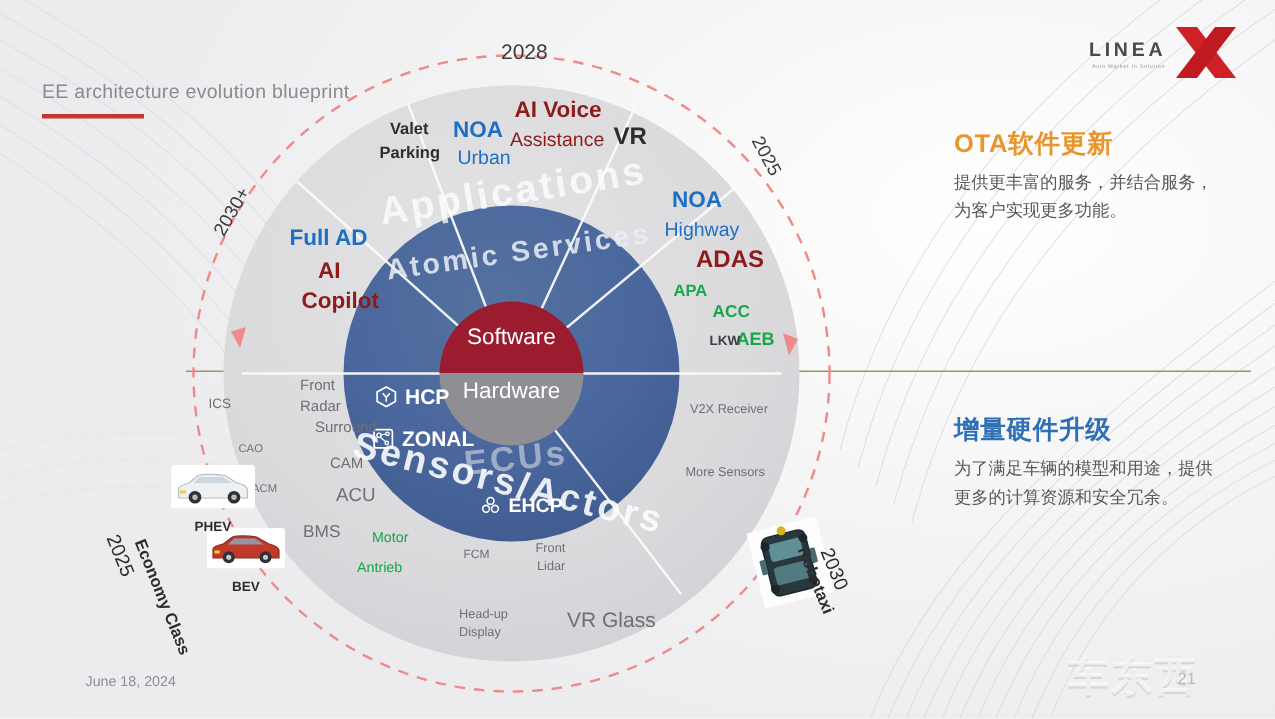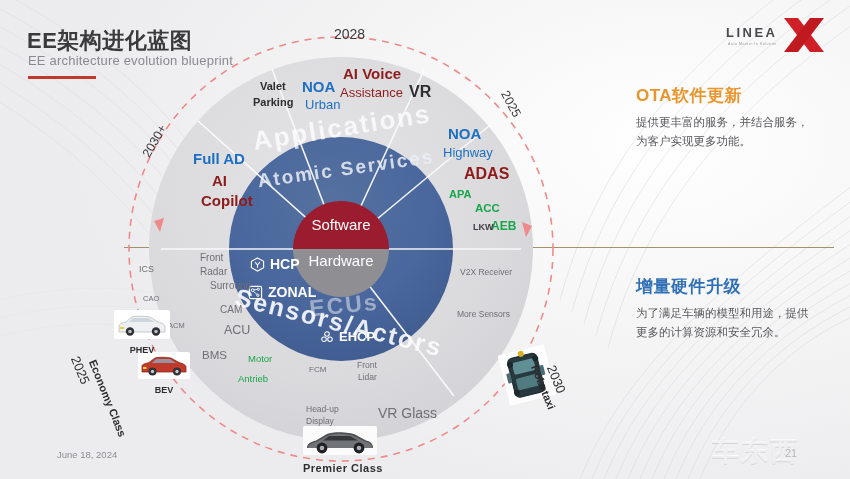--- a/index.html
+++ b/index.html
@@ -126,21 +126,20 @@
       <path d="M-40,60 C68,120 140,180 208,292"></path>
       <path d="M-40,78 C64,138 134,198 200,308"></path>
     </g>
     <g stroke="#e2e2e7" fill="none" stroke-width="0.6" opacity="0.7">
       <path d="M0,300 C120,270 240,300 330,360"></path>
       <path d="M0,318 C120,288 240,318 330,378"></path>
       <path d="M0,336 C120,306 240,336 330,396"></path>
     </g>
   </svg>
 
-  <div class="title-zh">EE架构进化蓝图</div>
   <div class="title-en">EE architecture evolution blueprint</div>
   <div class="title-rule"></div>
 
   <div class="logo">
     <svg width="120" height="42" viewBox="0 0 120 42">
       <text x="14" y="23" font-family="Liberation Sans, sans-serif" font-size="13" font-weight="700" letter-spacing="2.5" fill="#4a4a4e">LINEA</text>
       <text x="16" y="31" font-family="Liberation Sans, sans-serif" font-size="3.6" letter-spacing="0.5" fill="#9a9a9e">Auto Market In Solution</text>
       <g>
         <polygon points="72,4 86,4 112,38 98,38" fill="#cf2027"></polygon>
         <polygon points="98,4 112,4 86,38 72,38" fill="#c01a20"></polygon>
@@ -271,21 +270,21 @@
     </div>
 
     
     <div class="lbl c-white" style="left:169px; top:180px; width:96px; text-align:center; font-size:15px;">Software</div>
     <div class="lbl c-white" style="left:169px; top:216px; width:96px; text-align:center; font-size:15px;">Hardware</div>
 
     
     <div class="lbl c-gray" style="left:15px; top:228px; font-size:9px;">ICS</div>
     <div class="lbl c-gray" style="left:76px; top:216px; font-size:10px;">Front</div>
     <div class="lbl c-gray" style="left:76px; top:230px; font-size:10px;">Radar</div>
-    <div class="lbl c-gray" style="left:19px; top:259px; font-size:7.5px;">CAO</div>
+    <div class="lbl c-gray" style="left:35px; top:259px; font-size:7.5px;">CAO</div>
     <div class="lbl c-gray" style="left:86px; top:244px; font-size:10px;">Surround</div>
     <div class="lbl c-gray" style="left:96px; top:268px; font-size:10px;">CAM</div>
     <div class="lbl c-gray" style="left:44px; top:286px; font-size:7.5px;">ACM</div>
     <div class="lbl c-gray" style="left:100px; top:287px; font-size:12.5px;text-align:center;">ACU</div>
     <div class="lbl c-gray" style="left:78px; top:313px; font-size:11.5px;">BMS</div>
     <div class="lbl c-green" style="left:124px; top:318px; font-size:9.5px;">Motor</div>
     <div class="lbl c-green" style="left:114px; top:338px; font-size:9.5px;">Antrieb</div>
 
     <div class="lbl c-gray" style="left:185px; top:329px; font-size:8px;">FCM</div>
     <div class="lbl c-gray" style="left:233px; top:325px; font-size:8.5px;">Front</div>
@@ -324,33 +323,20 @@
       <path d="M19,8 L34,8 L41,12 L15,12 Z" fill="#c9d3dd" opacity="0.9"></path>
       <circle cx="16" cy="21.5" r="4.2" fill="#2f3135"></circle>
         <circle cx="16" cy="21.5" r="1.8" fill="#b9bcc0"></circle>
       <circle cx="42" cy="21.5" r="4.2" fill="#2f3135"></circle>
         <circle cx="42" cy="21.5" r="1.8" fill="#b9bcc0"></circle>
       <rect x="6" y="17" width="4" height="2" fill="#e8d43a"></rect>
     </svg>
     <div class="cap">PHEV</div>
   </div>
 
-  <div class="veh" style="left:303px; top:426px;">
-    <svg class="veh-img" width="74" height="29" viewBox="0 0 74 29">
-      <rect width="74" height="29" fill="#fbfbfc"></rect>
-      <path d="M4,22 C4,18 7,16 13,14.5 L24,8 C30,5.5 46,5.5 53,9 L63,14.5 C68,15.5 70,18 70,22 Z" fill="#4c4e52"></path>
-      <path d="M5,22 C5,19 8,17 14,15.5 L25,9.5 C31,7 45,7 52,10.5 L62,15.5 C67,16.5 69,19 69,22 Z" fill="#8e9196" opacity="0.55"></path>
-      <path d="M26,10 L47,10 L55,14.5 L20,14.5 Z" fill="#2b2d30" opacity="0.85"></path>
-      <circle cx="19" cy="22" r="5.4" fill="#1f2124"></circle>
-        <circle cx="19" cy="22" r="2.3" fill="#a8abb0"></circle>
-      <circle cx="56" cy="22" r="5.4" fill="#1f2124"></circle>
-        <circle cx="56" cy="22" r="2.3" fill="#a8abb0"></circle>
-    </svg>
-    <div class="cap" style="font-size:11px; letter-spacing:.5px; margin-top:3px;">Premier  Class</div>
-  </div>
 
   <div class="veh" style="left:503px; top:349px;">
     <svg class="veh-img" width="48" height="52" viewBox="0 0 48 52" style="transform: rotate(-14deg);">
       <rect width="48" height="52" fill="#fdfdfd"></rect>
       <rect x="8" y="6" width="30" height="40" rx="5" fill="#27393f" stroke="#1b272b" stroke-width="1"></rect>
       <rect x="12" y="11" width="22" height="12" rx="2" fill="#6fa6ad" opacity="0.8"></rect>
       <rect x="12" y="27" width="22" height="12" rx="2" fill="#6fa6ad" opacity="0.6"></rect>
       <circle cx="23" cy="4" r="3" fill="#d9b020"></circle>
       <circle cx="10" cy="12" r="3" fill="#1b272b"></circle>
       <circle cx="36" cy="12" r="3" fill="#1b272b"></circle>

